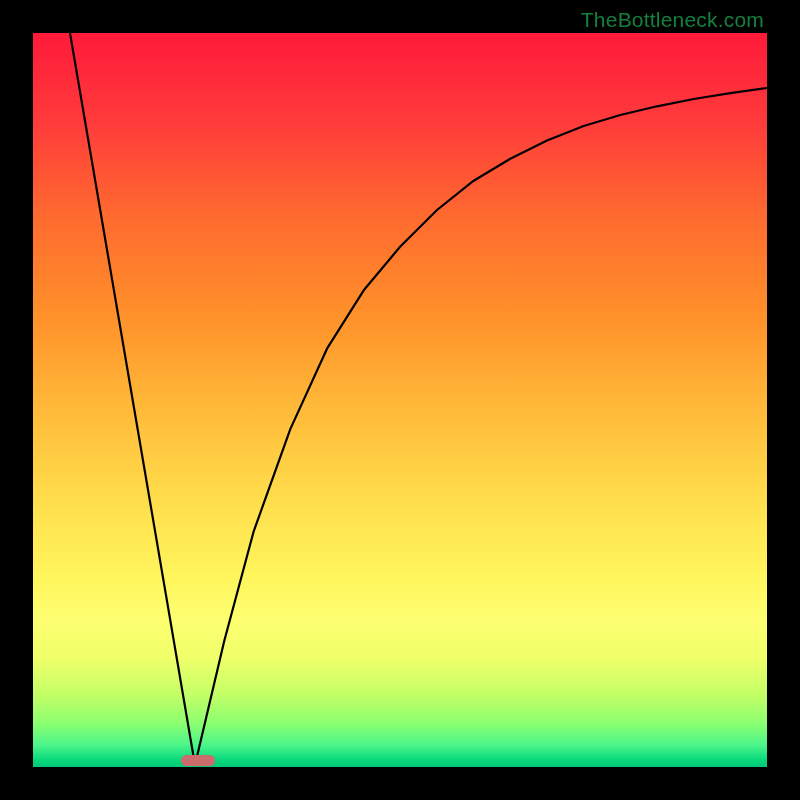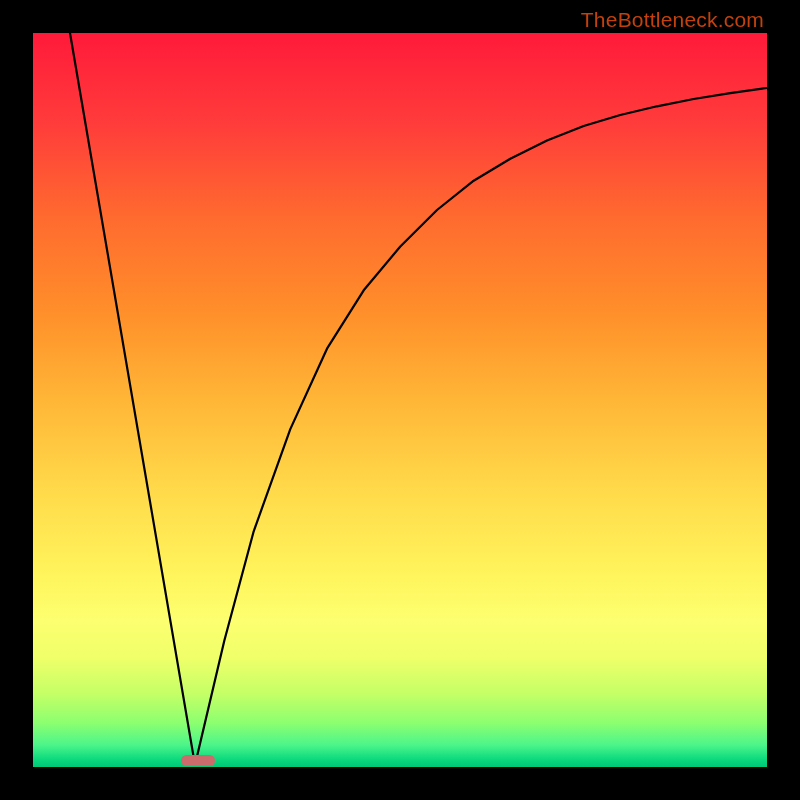--- a/index.html
+++ b/index.html
@@ -31,21 +31,21 @@
       #8cff70 94%,
       #4cf58a 97%,
       #0ad97d 99%,
       #00c877 100%
     );
   }
   .watermark {
     position: absolute;
     top: 8px;
     right: 36px;
-    color: #c2410c;
+    color: #15803d;
     font-size: 21px;
     font-weight: 500;
     letter-spacing: 0.2px;
     z-index: 5;
   }
   .curve-svg {
     position: absolute;
     left: 0;
     top: 0;
     width: 734px;

